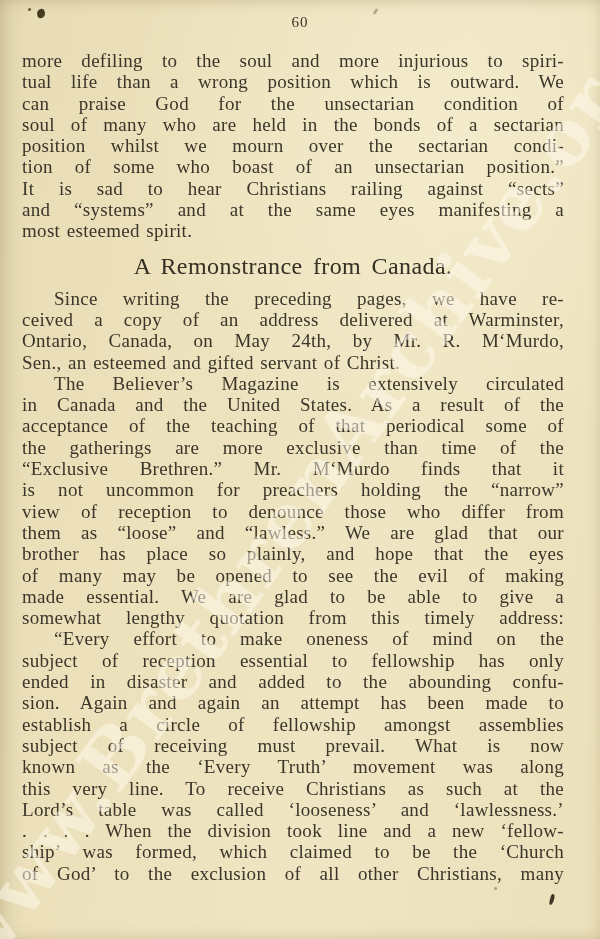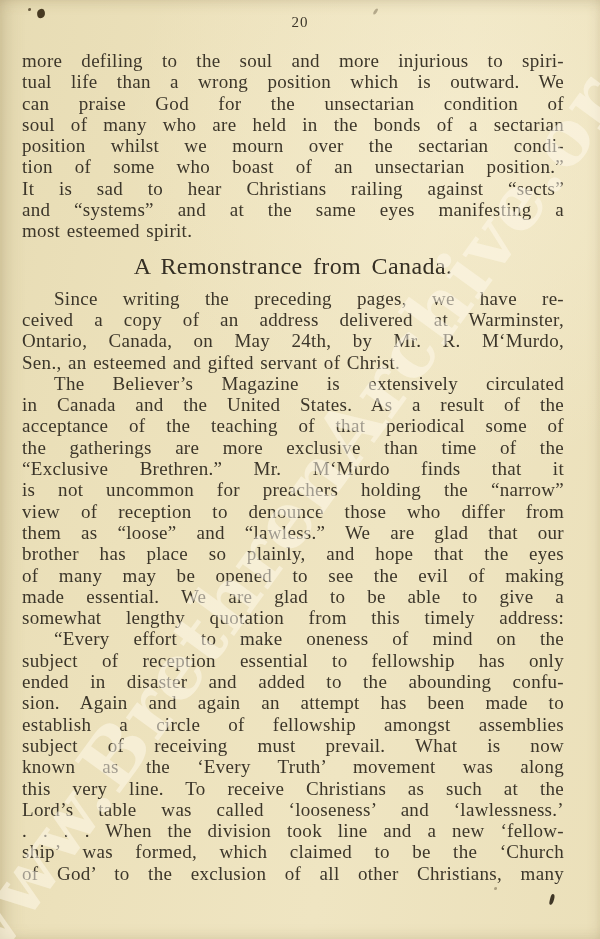--- a/index.html
+++ b/index.html
@@ -85,21 +85,21 @@
 <body>
 
 <div class="book-page">
 
   <div class="ink-blot blot-main"></div>
   <div class="ink-blot blot-dot"></div>
   <div class="ink-blot blot-slash"></div>
   <div class="ink-blot blot-comma"></div>
   <div class="ink-blot blot-speck"></div>
 
-  <div class="folio">20</div>
+  <div class="folio">60</div>
 
   <div class="text-block">
     <section class="para" id="p1">
         <div class="line">more defiling to the soul and more injurious to spiri-</div>
         <div class="line">tual life than a wrong position which is outward.  We</div>
         <div class="line">can praise God for the unsectarian condition of</div>
         <div class="line">soul of many who are held in the bonds of a sectarian</div>
         <div class="line">position whilst we mourn over the sectarian condi-</div>
         <div class="line">tion of some who boast of an unsectarian position.”</div>
         <div class="line">It is sad to hear Christians railing against “sects”</div>

